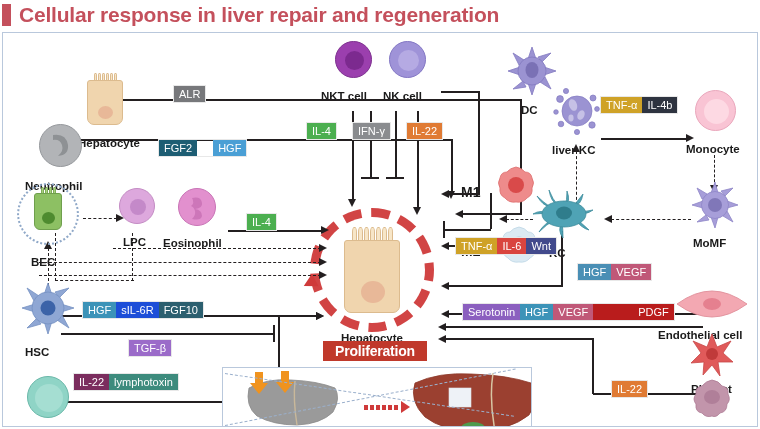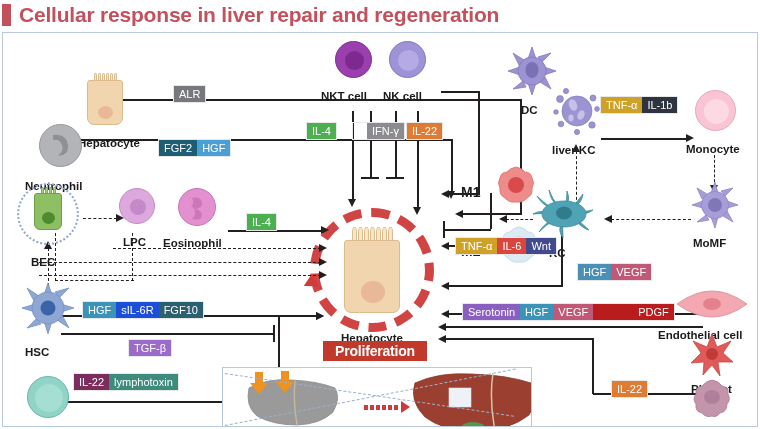--- a/index.html
+++ b/index.html
@@ -496,44 +496,44 @@
         <ellipse cx="68" cy="59" rx="12" ry="6" fill="#4e9a4e"></ellipse>
       </svg>
     </div>
     <div id="inset-dash1"></div>
     <div id="inset-dash2"></div>
 
     <div class="chiprow" style="left:170px; top:52px;">
       <span class="chip" style="background:#77787b;">ALR</span>
     </div>
 
-    <div class="chiprow" style="left:155px; top:106px;">
+    <div class="chiprow" style="left:155px; top:106px;gap:16px;">
       <span class="chip" style="background:#1d5d73;">FGF2</span>
       <span class="chip" style="background:#4a9fd5;">HGF</span>
     </div>
 
     <div class="chiprow" style="left:243px; top:180px;">
       <span class="chip" style="background:#4caf50;">IL-4</span>
     </div>
 
     <div class="chiprow" style="left:303px; top:89px;">
       <span class="chip" style="background:#4caf50;">IL-4</span>
     </div>
 
-    <div class="chiprow" style="left:349px; top:89px;padding-left:14px;">
+    <div class="chiprow" style="left:349px; top:89px;">
       <span class="chip" style="background:#8a8c8f;">IFN-γ</span>
     </div>
 
     <div class="chiprow" style="left:403px; top:89px;">
       <span class="chip" style="background:#e07b34;">IL-22</span>
     </div>
 
     <div class="chiprow" style="left:597px; top:63px;">
       <span class="chip" style="background:#cfa227;">TNF-α</span>
-      <span class="chip" style="background:#2e3440;">IL-1b</span>
+      <span class="chip" style="background:#2e3440;">IL-4b</span>
     </div>
 
     <div class="chiprow" style="left:452px; top:204px;">
       <span class="chip" style="background:#cfa227;">TNF-α</span>
       <span class="chip" style="background:#d9453f;">IL-6</span>
       <span class="chip" style="background:#424a8c;">Wnt</span>
     </div>
 
     <div class="chiprow" style="left:574px; top:230px;">
       <span class="chip" style="background:#4a8fb5;">HGF</span>

